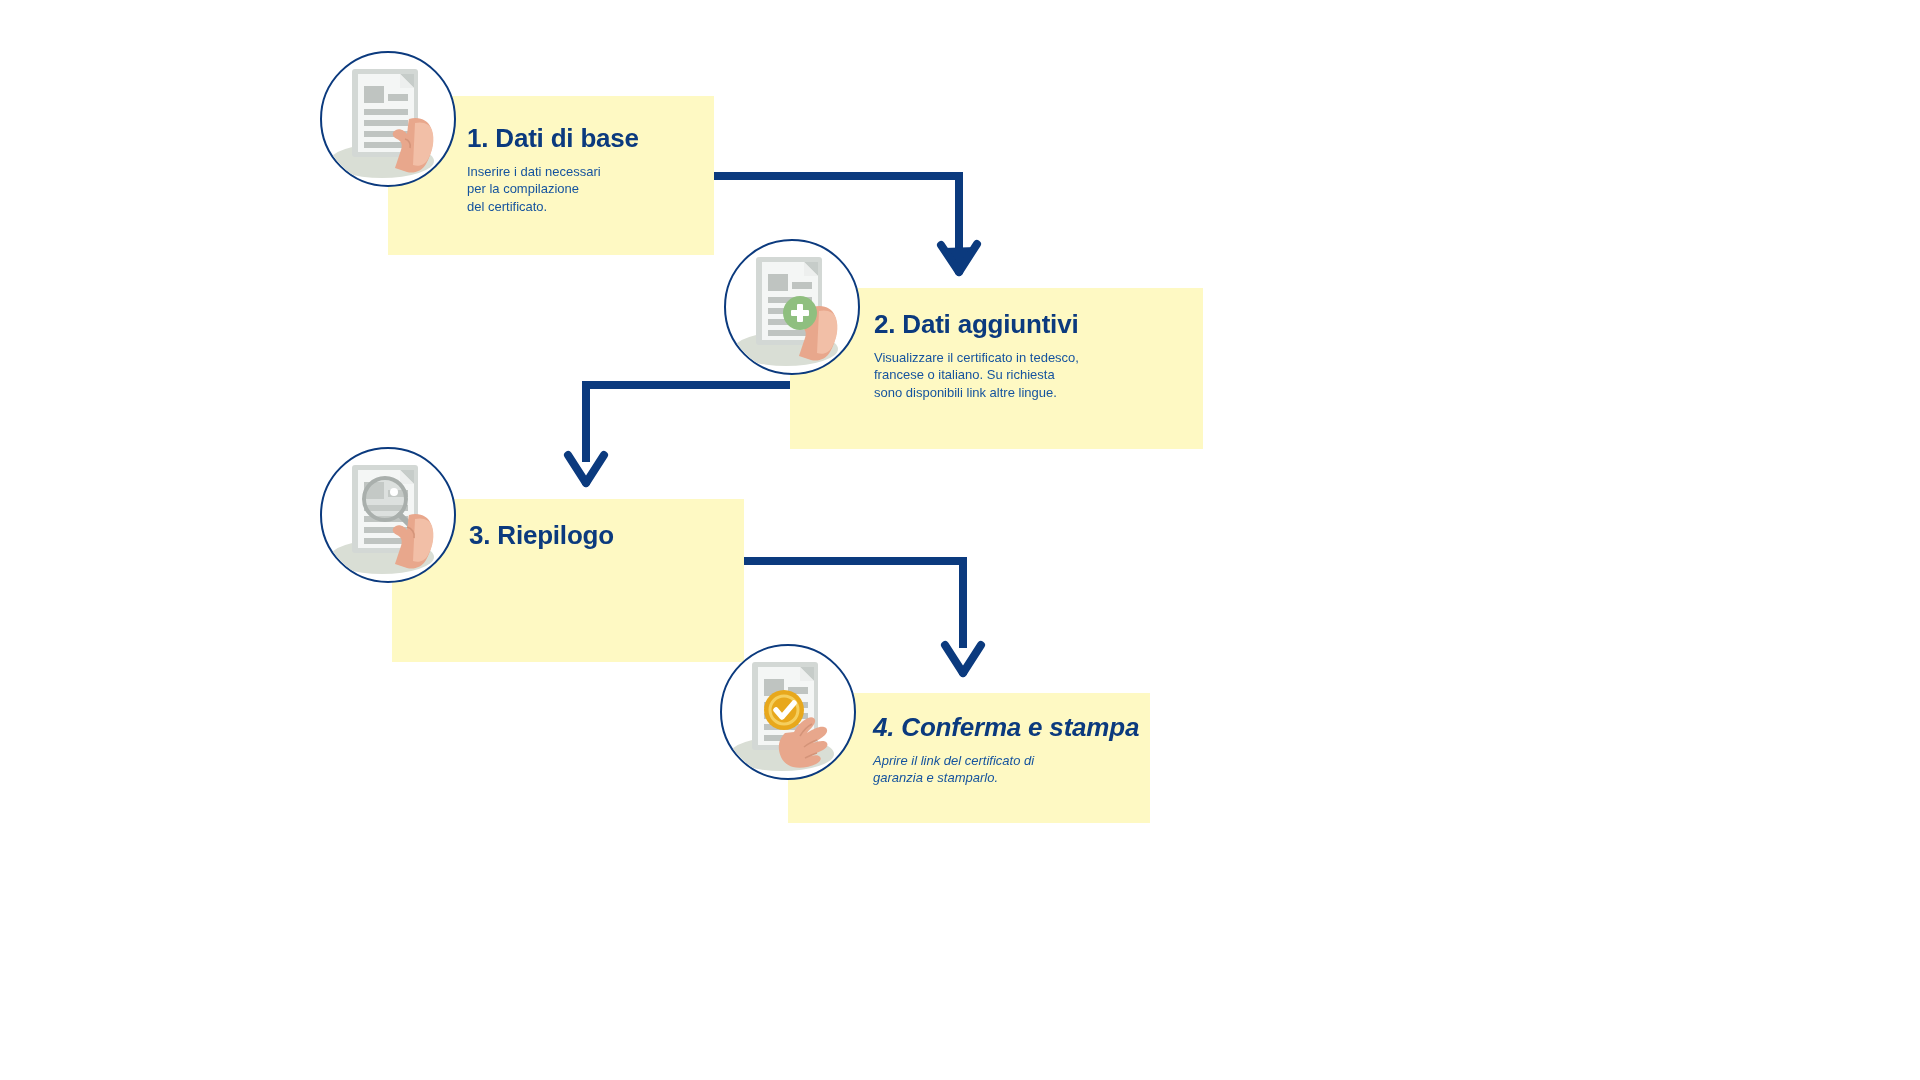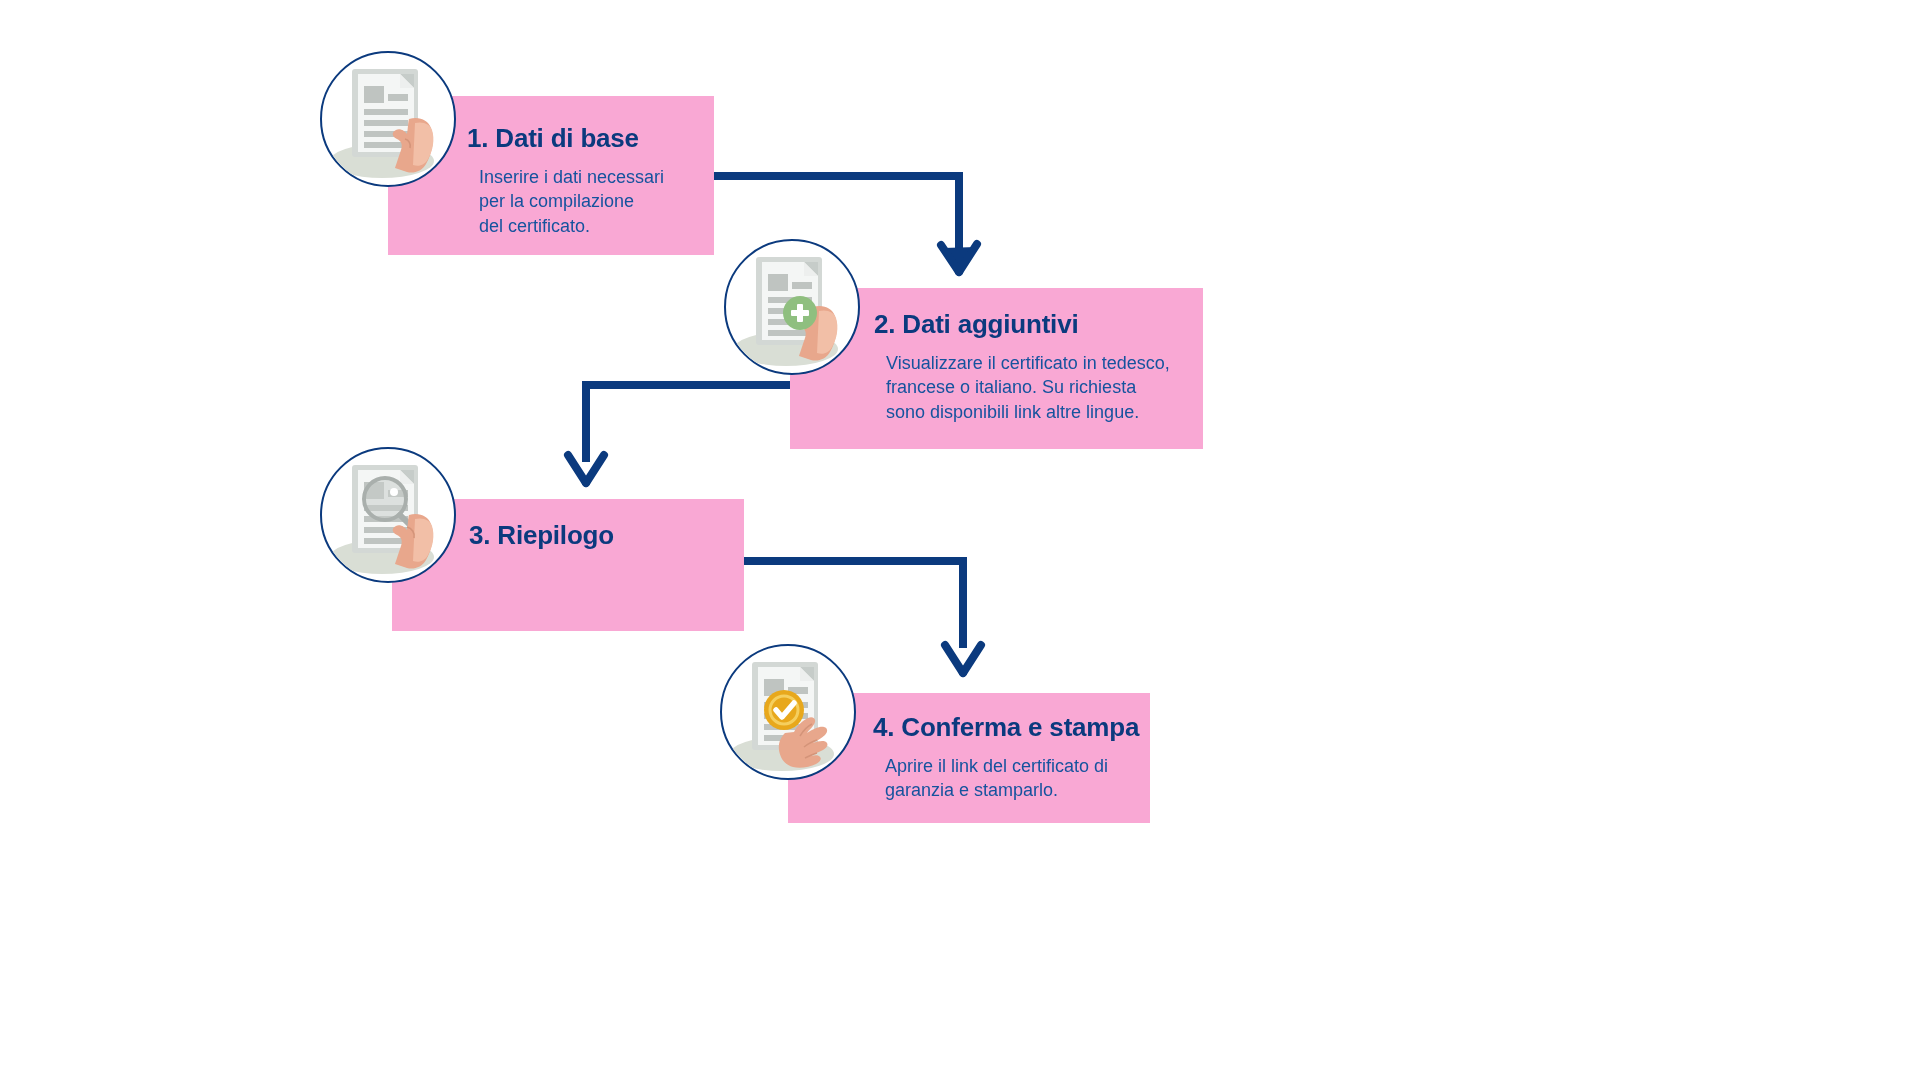--- a/index.html
+++ b/index.html
@@ -22,42 +22,42 @@
     position:absolute;left:0;top:0;width:1920px;height:1080px;
     pointer-events:none;
   }
 
   
   .step{
     position:absolute;
   }
   .card{
     position:absolute;
-    background:#f9a8d4;
+    background:#fef9c3;
     box-sizing:border-box;
   }
   .card-inner{
     position:absolute;
     left:79px;
     right:18px;
   }
   .step-title{
     font-size:26px;
     font-weight:bold;
     color:#0B3A7E;
     letter-spacing:-0.2px;
     line-height:1.1;
     margin:0 0 10px 0;
     white-space:nowrap;
   }
   .step-desc{
-    font-size:18px;
+    font-size:13px;
     color:#15539E;
     line-height:1.36;
-    margin:12px;
+    margin:0;
     white-space:pre-line;
   }
 
   
   .medallion{
     position:absolute;
     width:136px;height:136px;
     border-radius:50%;
     background:#ffffff;
     border:2.5px solid #0B3A7E;
@@ -153,21 +153,21 @@
         <g>
           <circle cx="74" cy="72" r="17" fill="#8FBF7F"></circle>
           <rect x="71" y="63" width="6" height="18" rx="1" fill="#FFFFFF"></rect>
           <rect x="65" y="69" width="18" height="6" rx="1" fill="#FFFFFF"></rect>
         </g>
       </svg>
     </div>
   </div>
 
   <div class="step">
-    <div class="card" style="left:392px;top:499px;width:352px;height:132px;">
+    <div class="card" style="left:392px;top:499px;width:352px;height:163px;">
       <div class="card-inner" style="top:22px;left:77px;">
         <p class="step-title">3. Riepilogo</p>
       </div>
     </div>
 
     <div class="medallion" style="left:320px;top:447px;">
       <svg width="131" height="131" viewBox="0 0 131 131">
         <ellipse cx="60" cy="108" rx="52" ry="17" fill="#D9DED5"></ellipse>
         <rect x="30" y="16" width="66" height="88" rx="3" fill="#D3D8D5"></rect>
         <rect x="36" y="21" width="56" height="78" fill="#F4F6F5"></rect>
@@ -188,21 +188,21 @@
         <path d="M87,66 c10,-3 19,1 22,9 c4,11 1,26 -5,36 c-4,7 -12,10 -19,8 l-12,-4 c0,0 4,-12 6,-18
                  c2,-6 0,-9 -4,-11 c-5,-2 -6,-7 -1,-9 c4,-2 9,1 11,4 c1,-5 1,-12 2,-15z" fill="#E8A78C"></path>
         <path d="M93,70 c8,-2 15,1 17,7 c3,9 1,21 -4,29 c-3,6 -9,8 -15,6" fill="#F2BFA7"></path>
         <path d="M85,78 c5,1 8,6 7,11" fill="none" stroke="#D49479" stroke-width="1.6"></path>
       </svg>
     </div>
   </div>
 
   <div class="step">
     <div class="card" style="left:788px;top:693px;width:362px;height:130px;">
-      <div class="card-inner" style="top:20px;left:85px;">
+      <div class="card-inner" style="top:20px;left:85px;font-style:italic;">
         <p class="step-title">4. Conferma e stampa</p>
         <p class="step-desc">Aprire il link del certificato di
 garanzia e stamparlo.</p>
       </div>
     </div>
 
     <div class="medallion" style="left:720px;top:644px;">
       <svg width="131" height="131" viewBox="0 0 131 131">
         <ellipse cx="60" cy="108" rx="52" ry="17" fill="#D9DED5"></ellipse>
         <rect x="30" y="16" width="66" height="88" rx="3" fill="#D3D8D5"></rect>

